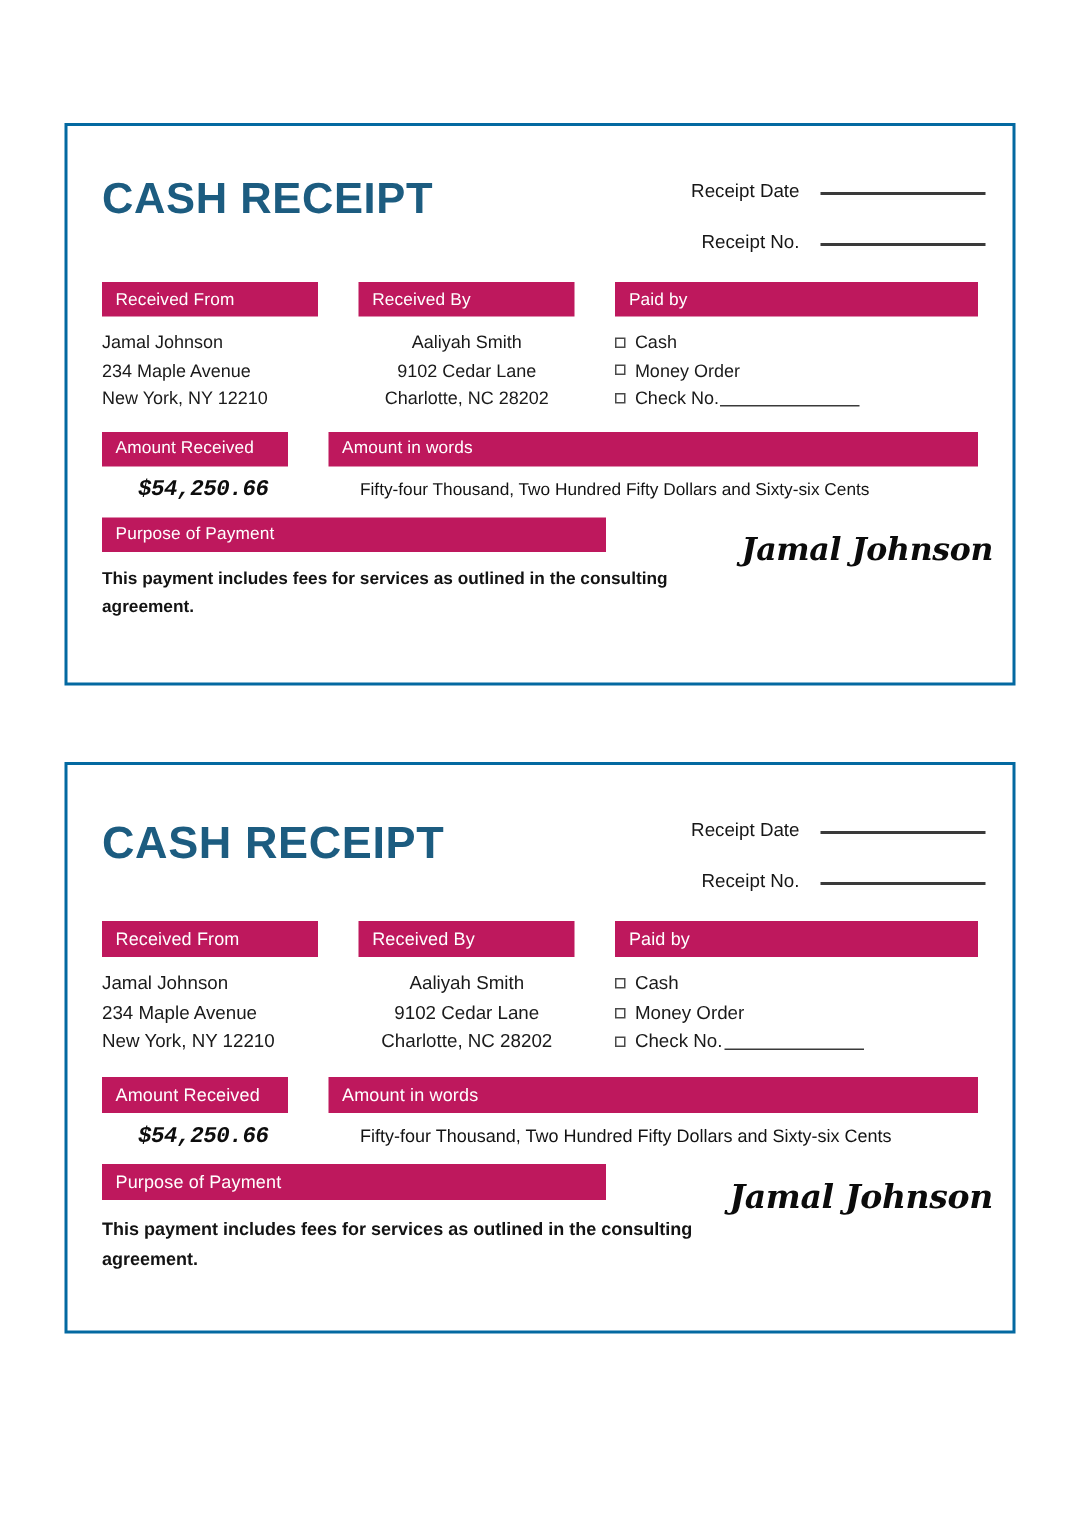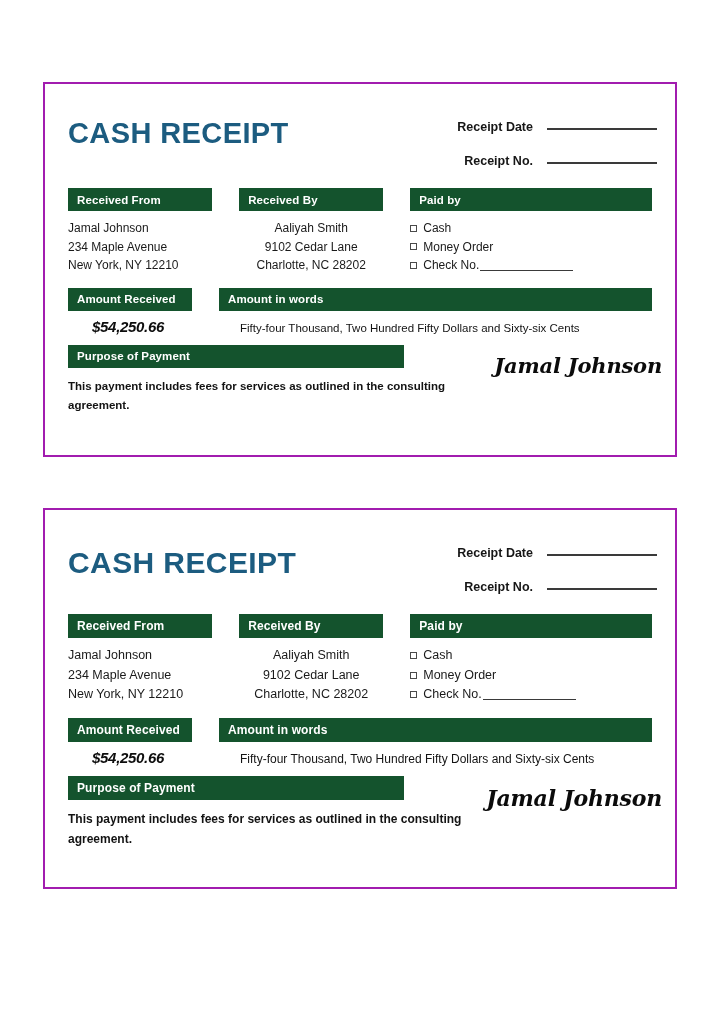--- a/index.html
+++ b/index.html
@@ -20,21 +20,21 @@
     position: absolute;
     left: 0; top: 0;
     width: 720px;
     height: 1018px;
     background: #ffffff;
   }
 
   
   .receipt {
     position: absolute;
-    border: 2px solid #a21caf;
+    border: 2px solid #0369a1;
     background: #ffffff;
   }
 
   #receipt-1 { left: 43px;  top: 82px;  width: 634px; height: 375px; }
   #receipt-2 { left: 43px;  top: 508px; width: 634px; height: 381px; }
 
   
   .rc-head {
     position: relative;
     height: 104px;
@@ -64,39 +64,39 @@
   .meta-row {
     display: flex;
     align-items: center;
     justify-content: flex-end;
     height: 26px;
     margin-bottom: 8px;
   }
 
   .meta-label {
     font-size: 12.5px;
-    font-weight: bold;
+    font-weight: normal;
     color: #161616;
     white-space: nowrap;
     margin-right: 14px;
   }
 
   .meta-line {
     width: 110px;
     height: 0;
     border-bottom: 2px solid #3a3a3a;
     margin-top: 4px;
   }
 
   
   .bar {
-    background: #14532d;
+    background: #be185d;
     color: #ffffff;
     font-size: 11.5px;
-    font-weight: bold;
+    font-weight: normal;
     letter-spacing: 0.1px;
     display: flex;
     align-items: center;
     padding-left: 9px;
     height: 23px;
   }
 
   #receipt-2 .bar { height: 24px; font-size: 12px; }
 
   
@@ -167,21 +167,21 @@
 
   .amt-values {
     display: flex;
     align-items: baseline;
     padding-top: 7px;
   }
 
   .amt-number {
     width: 145px;
     padding-left: 24px;
-    font-family: Liberation Sans, sans-serif;
+    font-family: Liberation Mono, monospace;
     font-style: italic;
     font-weight: bold;
     font-size: 15px;
     color: #0d0d0d;
     white-space: nowrap;
     letter-spacing: -0.3px;
   }
 
   .amt-gap { width: 27px; }
 

